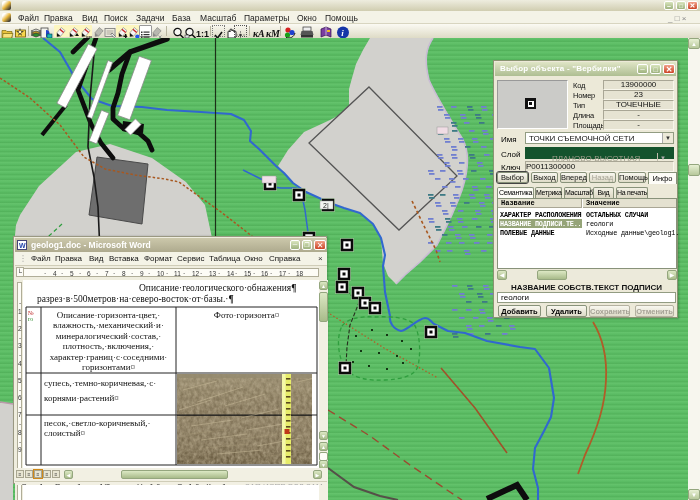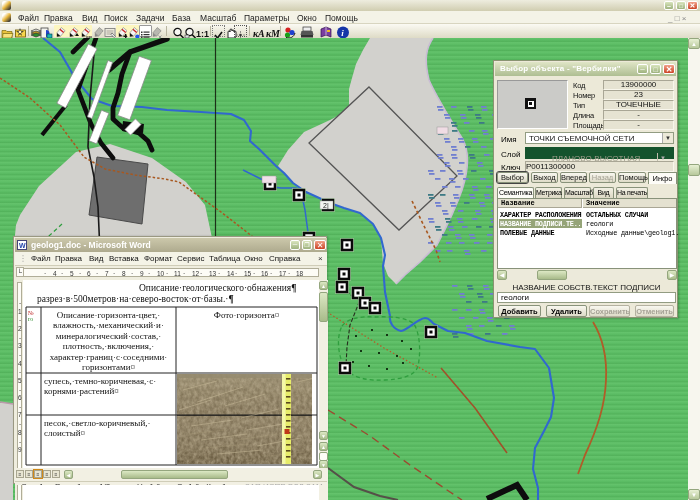--- a/index.html
+++ b/index.html
@@ -532,21 +532,21 @@
       <div class="abs" style="left:92px;top:150px;font-family:'Liberation Mono',monospace;font-size:6.8px;font-weight:bold;white-space:nowrap;letter-spacing:-0.2px">ОСТАЛЬНЫХ СЛУЧАИ</div>
       <div class="abs" style="left:5px;top:158px;width:83px;height:9px;background:#95a478"></div>
       <div class="abs" style="left:6px;top:159px;font-family:'Liberation Mono',monospace;font-size:6.8px;font-weight:bold;white-space:nowrap;letter-spacing:-0.2px;color:#fff">НАЗВАНИЕ ПОДПИСИ.ТЕ...</div>
       <div class="abs" style="left:92px;top:159px;font-family:'Liberation Mono',monospace;font-size:6.8px;font-weight:bold;white-space:nowrap;letter-spacing:-0.2px;font-weight:normal">геологи</div>
       <div class="abs" style="left:6px;top:168px;font-family:'Liberation Mono',monospace;font-size:6.8px;font-weight:bold;white-space:nowrap;letter-spacing:-0.2px">ПОЛЕВЫЕ ДАННЫЕ</div>
       <div class="abs" style="left:92px;top:168px;font-family:'Liberation Mono',monospace;font-size:6.8px;font-weight:bold;white-space:nowrap;letter-spacing:-0.2px;font-weight:normal">Исходные данные\geolog1.</div>
       <div class="abs" style="left:3px;top:209px;width:180px;height:10px;background:#eceadb"></div>
       <div class="abs" style="left:3px;top:209px;width:10px;height:10px;background:linear-gradient(#dce8c4,#a8bb8a);border:1px solid #94a67e;border-radius:2px;color:#fff;font-size:6px;text-align:center;line-height:9px">◀</div>
       <div class="abs" style="left:173px;top:209px;width:10px;height:10px;background:linear-gradient(#dce8c4,#a8bb8a);border:1px solid #94a67e;border-radius:2px;color:#fff;font-size:6px;text-align:center;line-height:9px">▶</div>
       <div class="abs" style="left:43px;top:209px;width:30px;height:10px;background:linear-gradient(#dce8c4,#a8bb8a);border:1px solid #94a67e;border-radius:2px"></div>
-      <div class="abs" style="left:0;top:222px;width:185px;text-align:center;font-size:8px;font-weight:normal;color:#111">НАЗВАНИЕ СОБСТВ.ТЕКСТ ПОДПИСИ</div>
+      <div class="abs" style="left:0;top:222px;width:185px;text-align:center;font-size:8px;font-weight:bold;color:#111">НАЗВАНИЕ СОБСТВ.ТЕКСТ ПОДПИСИ</div>
       <div class="abs" style="left:3px;top:231px;width:179px;height:11px;background:#fff;border:1px solid #929c82;font-size:8px;line-height:10px;padding-left:3px">геологи</div>
       <div class="abs" style="left:4px;top:244px;width:43px;height:12px;background:linear-gradient(#f8f7ef,#dedbc8);border:1px solid #88927a;border-radius:2px;font-size:7.5px;font-weight:bold;text-align:center;line-height:11px">Добавить</div>
       <div class="abs" style="left:52px;top:244px;width:41px;height:12px;background:linear-gradient(#f8f7ef,#dedbc8);border:1px solid #88927a;border-radius:2px;font-size:7.5px;font-weight:bold;text-align:center;line-height:11px">Удалить</div>
       <div class="abs" style="left:95px;top:244px;width:41px;height:12px;background:linear-gradient(#f8f7ef,#dedbc8);border:1px solid #88927a;border-radius:2px;font-size:7.5px;font-weight:bold;text-align:center;line-height:11px;color:#a5a295;border-color:#b4b1a0">Сохранить</div>
       <div class="abs" style="left:141px;top:244px;width:39px;height:12px;background:linear-gradient(#f8f7ef,#dedbc8);border:1px solid #88927a;border-radius:2px;font-size:7.5px;font-weight:bold;text-align:center;line-height:11px;color:#a5a295;border-color:#b4b1a0">Отменить</div>
     </div>
 <div class="abs" style="left:13px;top:236px;width:314px;height:248px;background:#efedde;border:1px solid #9a9882;box-shadow:1px 0 2px rgba(0,0,0,.2)">
       <div class="abs" style="left:1px;top:1px;width:312px;height:14px;background:linear-gradient(#ccc8ab,#aeaa8e);color:#fff;font-weight:bold;font-size:8.5px;line-height:14px;padding-left:16px">geolog1.doc - Microsoft Word</div>
       <div class="abs" style="left:3px;top:3px;width:10px;height:10px;background:#fff;border:1px solid #447;">
         <div style="position:absolute;left:1px;top:1px;font-size:7px;font-weight:bold;color:#2244aa;line-height:7px">W</div>
@@ -625,21 +625,21 @@
       <div class="abs" style="left:9px;top:43px;width:296px;height:230px;background:#fff;overflow:hidden;font-family:'Liberation Serif',serif;color:#111">
         <div class="abs" style="left:116px;top:3px;font-size:9.5px;white-space:nowrap">Описание·геологического·обнажения<b>¶</b></div>
         <div class="abs" style="left:14px;top:14px;font-size:9.5px;white-space:nowrap">разрез·в·500метров·на·северо-восток·от·базы.·<b>¶</b></div>
         <svg class="abs" style="left:0;top:0" width="296" height="230">
           <g stroke="#222" stroke-width="1" fill="none">
       <path d="M3 27 H294 M3 93 H294 M3 135 H294 M3 185 H294"></path>
       <path d="M3 27 V185 M18 27 V185 M153 27 V185 M294 27 V185"></path>
           </g>
         </svg>
         <div style="position:absolute;left:18px;width:135px;text-align:center;font-size:9px;line-height:10.4px;top:30px">Описание·горизонта-цвет,·<br>влажность,·механический·и·<br>минералогический·состав,·<br>плотность,·включения,·<br>характер·границ·с·соседними·<br>горизонтами¤</div>
-        <div style="position:absolute;left:18px;width:135px;text-align:center;font-size:9px;line-height:10px;top:96px;text-align:left;padding-left:3px">супесь,·темно-коричневая,·с·<br>корнями·растений¤</div>
+        <div style="position:absolute;left:18px;width:135px;text-align:center;font-size:9px;line-height:15px;top:96px;text-align:left;padding-left:3px">супесь,·темно-коричневая,·с·<br>корнями·растений¤</div>
         <div style="position:absolute;left:18px;width:135px;text-align:center;font-size:9px;line-height:10.4px;top:138px;text-align:left;padding-left:3px">песок,·светло-коричневый,·<br>слоистый¤</div>
         <div style="position:absolute;left:153px;top:30px;width:141px;text-align:center;font-size:9px">Фото·горизонта¤</div>
         <div style="position:absolute;left:5px;top:30px;font-size:6px;color:#c03030;line-height:6px">№<br><span style="color:#2e8b2e">го</span></div>
         <svg class="abs" style="left:154px;top:94px" width="135" height="90" viewBox="0 0 135 90">
 <defs>
 <filter id="soil" x="0" y="0" width="100%" height="100%">
               <feTurbulence type="fractalNoise" baseFrequency="0.30 0.22" numOctaves="3" seed="11" result="n"></feTurbulence>
               <feColorMatrix in="n" type="matrix" values="0 0 0 0 0.55, 0 0 0 0 0.47, 0 0 0 0 0.32, 0 0 0 0.85 0"></feColorMatrix>
               <feComposite operator="in" in2="SourceGraphic"></feComposite>
             </filter>

